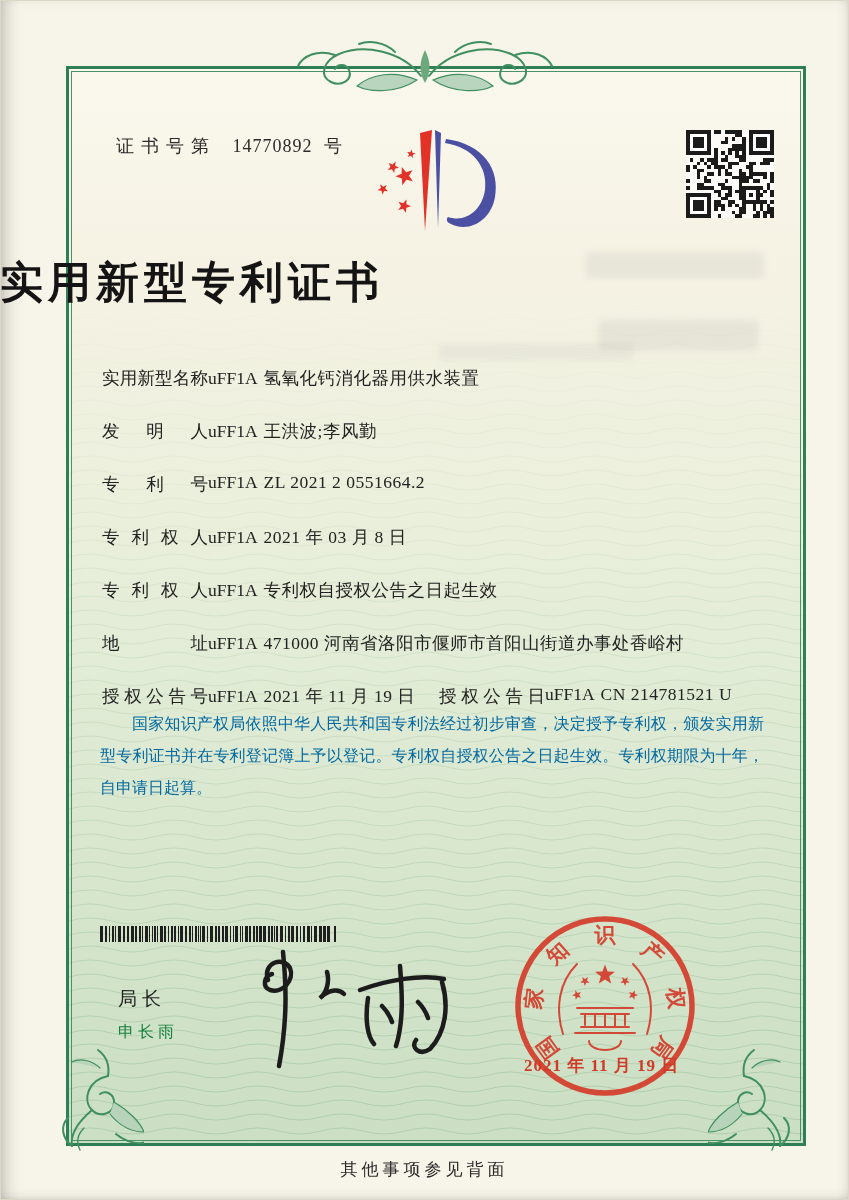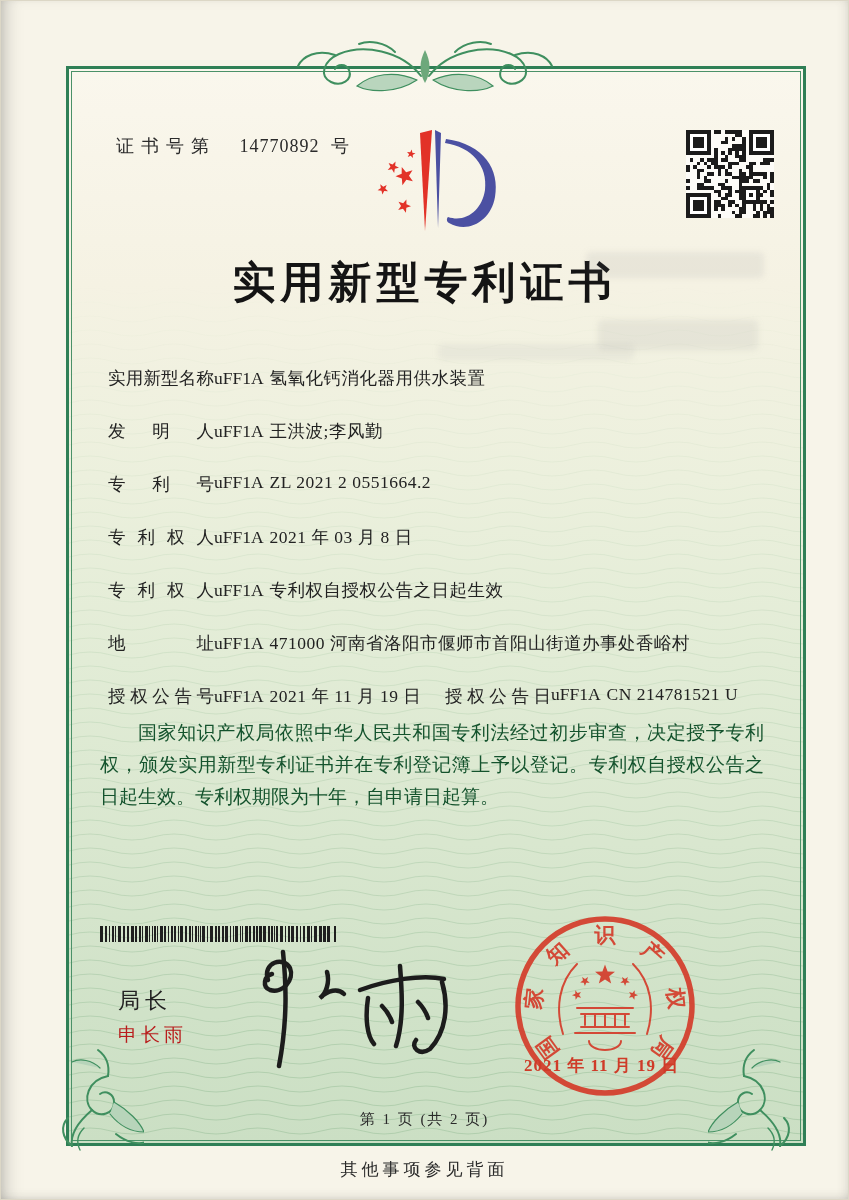--- a/index.html
+++ b/index.html
@@ -24,48 +24,48 @@
     border:3px solid #2f7f56;
   }
   .frame-inner{position:absolute;inset:2px;border:1px solid #4a9168;}
   .ornament-top{position:absolute;left:290px;top:34px;width:270px;height:64px;}
   .flourish{position:absolute;width:94px;height:106px;}
   .fl-left{left:50px;top:1048px;}
   .fl-right{left:708px;top:1048px;transform:scaleX(-1);}
 
   .cert-no{position:absolute;left:116px;top:134px;font-size:18px;color:#2b2b2b;}
   .cn-prefix{letter-spacing:7px;font-family:Liberation Mono, monospace;}
-  .cn-num{margin-left:19px;letter-spacing:1px;}
+  .cn-num{margin-left:12px;letter-spacing:1px;}
   .cn-suffix{margin-left:7px;}
 
   .logo{position:absolute;left:338px;top:118px;width:212px;height:132px;}
   .qr{position:absolute;left:686px;top:130px;width:88px;height:88px;}
 
   .title{
-    position:absolute;left:0;top:254px;width:849px;margin:0;text-align:center;
+    position:absolute;left:0;top:254px;width:849px;margin:0;text-align:left;
     font-size:43px;font-weight:700;letter-spacing:5px;color:#141414;
   }
 
-  .fields{position:absolute;left:108px;top:366px;width:670px;font-size:17.5px;color:#222;}
+  .fields{position:absolute;left:102px;top:366px;width:670px;font-size:17.5px;color:#222;}
   .frow{position:relative;height:53px;white-space:nowrap;}
   .flabel{display:inline-block;width:106px;text-align:justify;text-align-last:justify;vertical-align:top;}
   .fcolon::after{content:"\uFF1A";}
   .fvalue{margin-left:6px;letter-spacing:.5px;}
   .fgroup2{position:absolute;left:337px;top:0;}
 
   .body-text{
     position:absolute;left:100px;top:708px;width:664px;
-    font-size:19px;line-height:32px;text-align:justify;color:#14532d;margin-top:9px;
+    font-size:16px;line-height:32px;text-align:justify;color:#0369a1;
   }
   .body-text p{margin:0;text-indent:2em;}
 
   .barcode{position:absolute;left:100px;top:926px;width:238px;height:16px;}
 
-  .officer-title{position:absolute;left:118px;top:986px;font-size:22px;letter-spacing:5px;color:#222;text-align:center;}
-  .officer-name{position:absolute;left:118px;top:1022px;font-size:19px;letter-spacing:4px;color:#b91c1c;}
+  .officer-title{position:absolute;left:118px;top:986px;font-size:19px;letter-spacing:5px;color:#222;text-align:center;}
+  .officer-name{position:absolute;left:118px;top:1022px;font-size:16px;letter-spacing:4px;color:#15803d;}
   .signature{position:absolute;left:232px;top:946px;width:235px;height:125px;}
 
   .seal{position:absolute;left:511px;top:912px;width:188px;height:188px;opacity:.94;}
   .seal-date{position:absolute;left:524px;top:1054px;font-size:17px;color:#cf3b28;letter-spacing:1px;font-weight:700;}
 
   .page-num{position:absolute;left:0;top:1110px;width:849px;text-align:center;font-size:15px;letter-spacing:2px;color:#2a2a2a;}
   .back-note{position:absolute;left:0;top:1158px;width:849px;text-align:center;font-size:17px;letter-spacing:4px;color:#2a2a2a;}
 
   .smudge{position:absolute;background:rgba(115,115,128,.10);filter:blur(3px);border-radius:5px;}
   .sm1{left:586px;top:252px;width:178px;height:26px;}
@@ -561,16 +561,15 @@
       <path d="M74,102 v11 M84,102 v13 M94,102 v13 M104,102 v13 M114,102 v11"></path>
       <path d="M70,115 h48"></path>
       <path d="M64,121 h60"></path>
       <path d="M78,129 a16 9 0 0 0 32,0"></path>
       <path d="M52,122 C44,96 48,70 66,52"></path>
       <path d="M136,122 C144,96 140,70 122,52"></path>
     </g>
   </svg>
   <div class="seal-date">2021 年 11 月 19 日</div>
 
-  <div class="page-num">第 1 页 (共 2 页)</div>
   <div class="back-note">其他事项参见背面</div>
 
 </div>
 
 </body></html>

